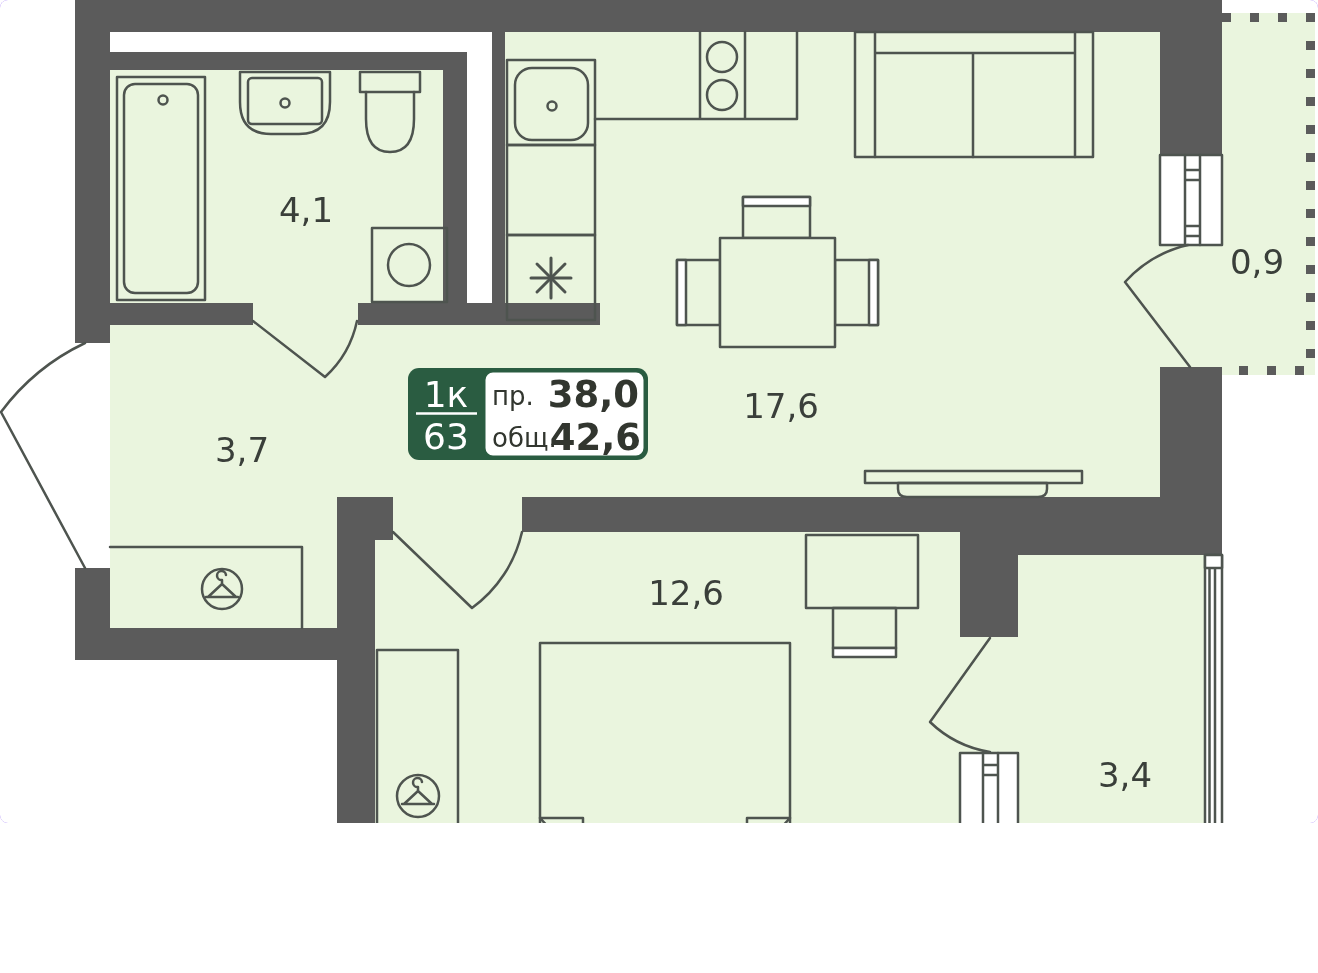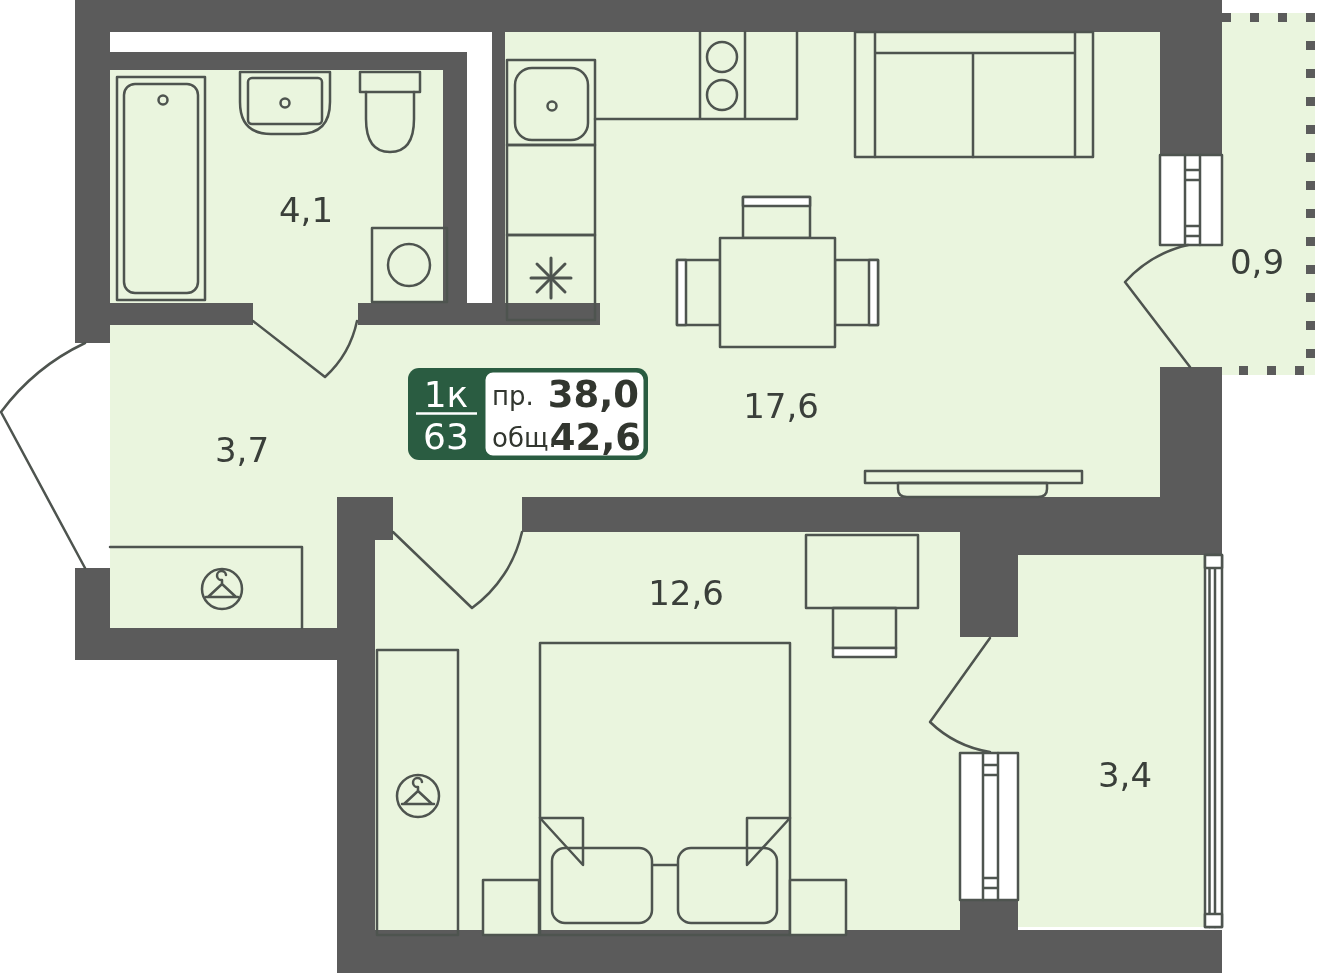--- a/index.html
+++ b/index.html
@@ -1,16 +1,16 @@
 <!DOCTYPE html>
 <html><head>
 <meta charset="utf-8">
 <style>
   html,body{margin:0;padding:0;background:#ffffff;}
-  .stage{width:1318px;height:973px;position:relative;background:#8b5cf6;overflow:hidden;}
+  .stage{width:1318px;height:823px;position:relative;background:#8b5cf6;overflow:hidden;border-radius:8px;}
   svg{display:block;}
   .room-label{font-family:"DejaVu Sans",sans-serif;font-size:34px;fill:#3a3f3a;}
   .ibx-white{font-family:"DejaVu Sans",sans-serif;fill:#ffffff;font-size:36px;}
   .ibx-small{font-family:"DejaVu Sans",sans-serif;fill:#32362f;font-size:26px;}
   .ibx-big{font-family:"DejaVu Sans",sans-serif;fill:#32362f;font-size:37px;font-weight:bold;}
   .fl{stroke:#4e544f;stroke-width:2.5;fill:none;stroke-linejoin:round;stroke-linecap:round;}
   .flf{stroke:#4e544f;stroke-width:2.5;fill:#eaf5de;stroke-linejoin:round;}
   .flw{stroke:#4e544f;stroke-width:2.5;fill:#ffffff;stroke-linejoin:round;}
 </style>
 </head>

